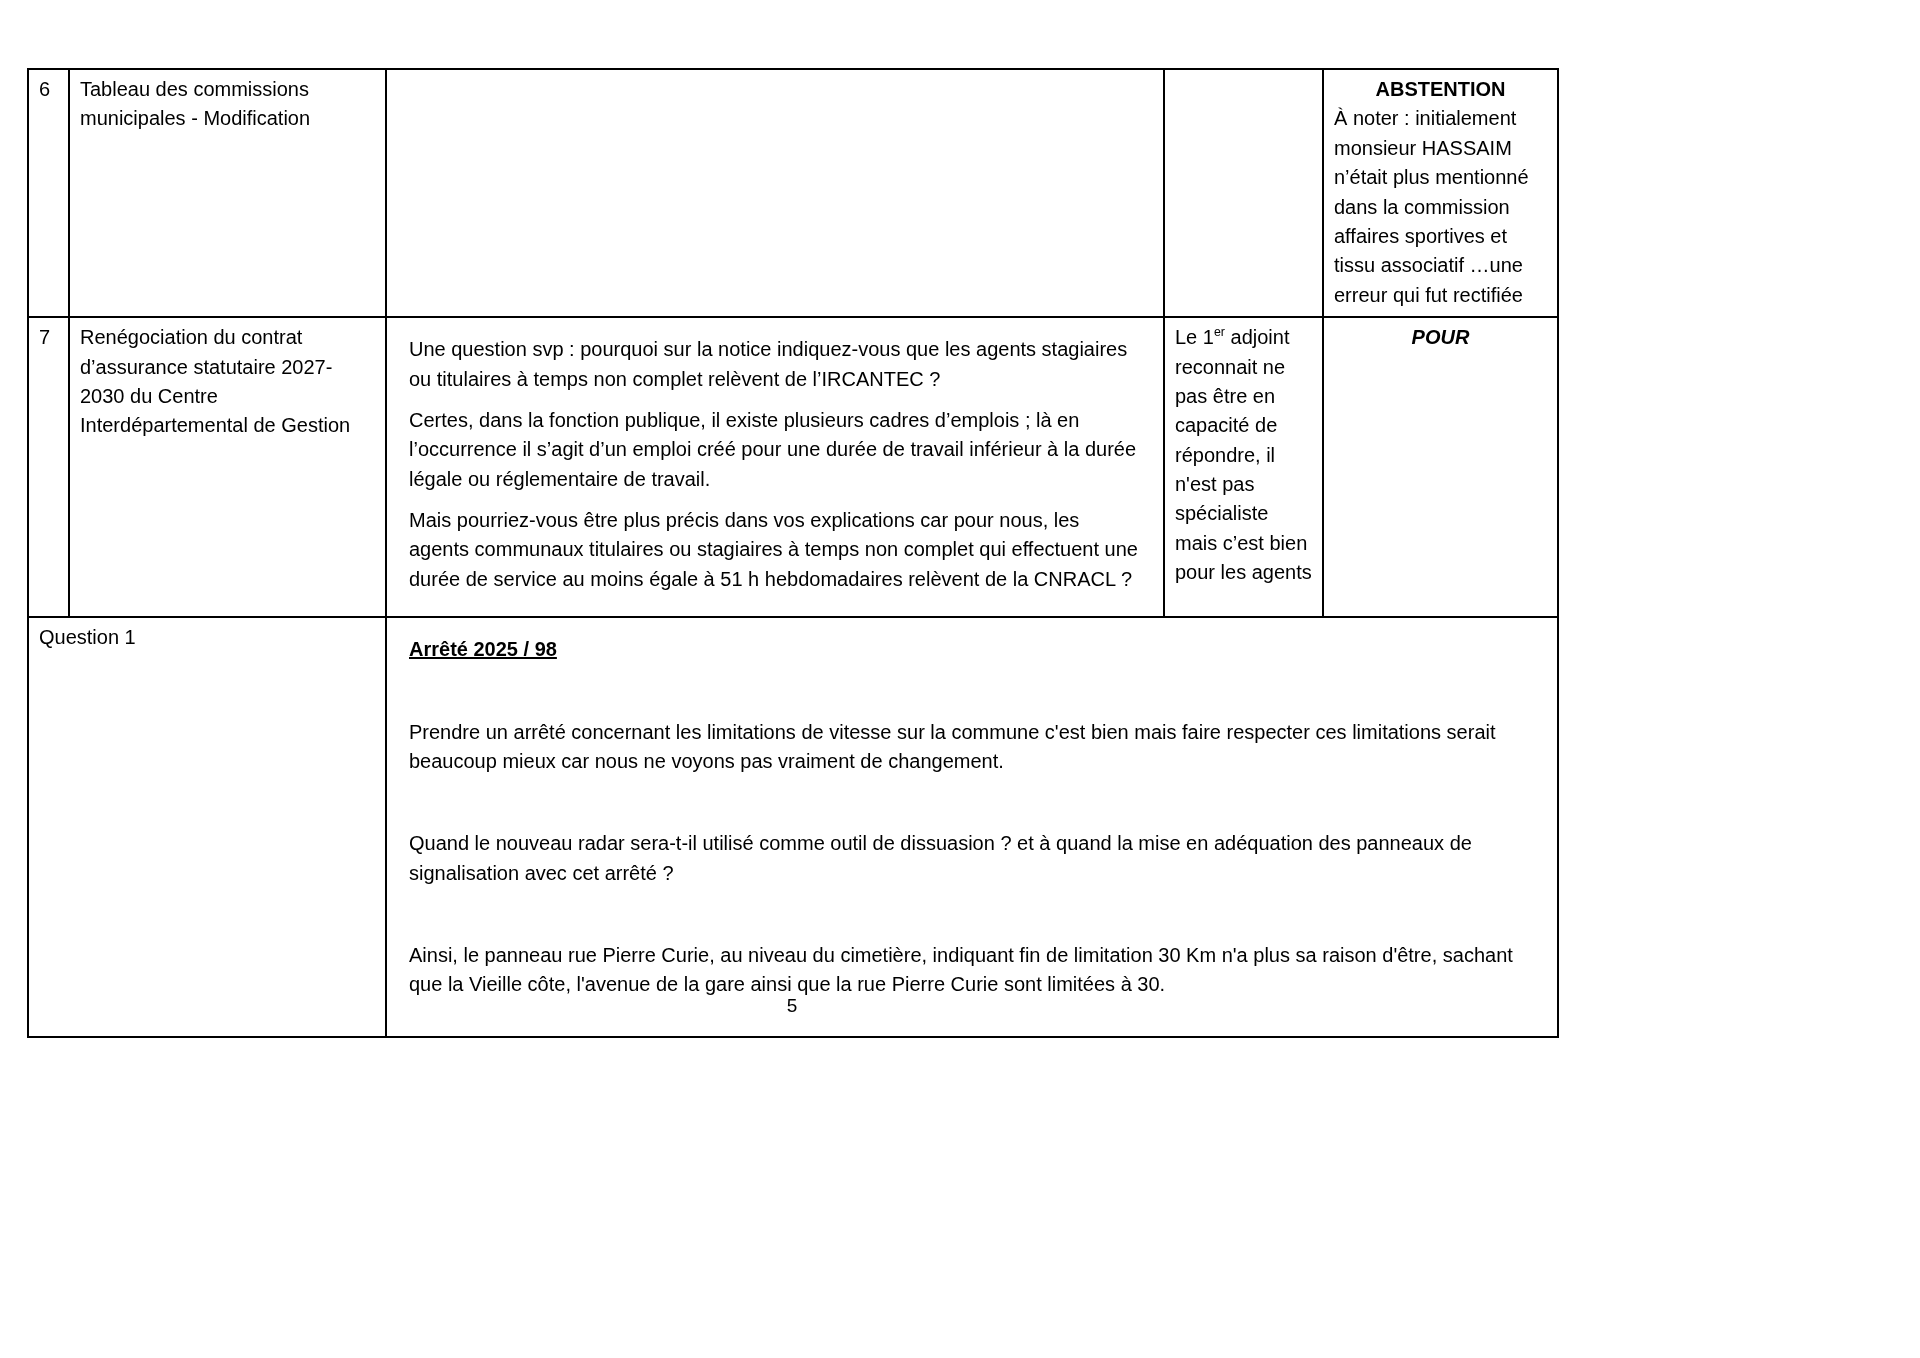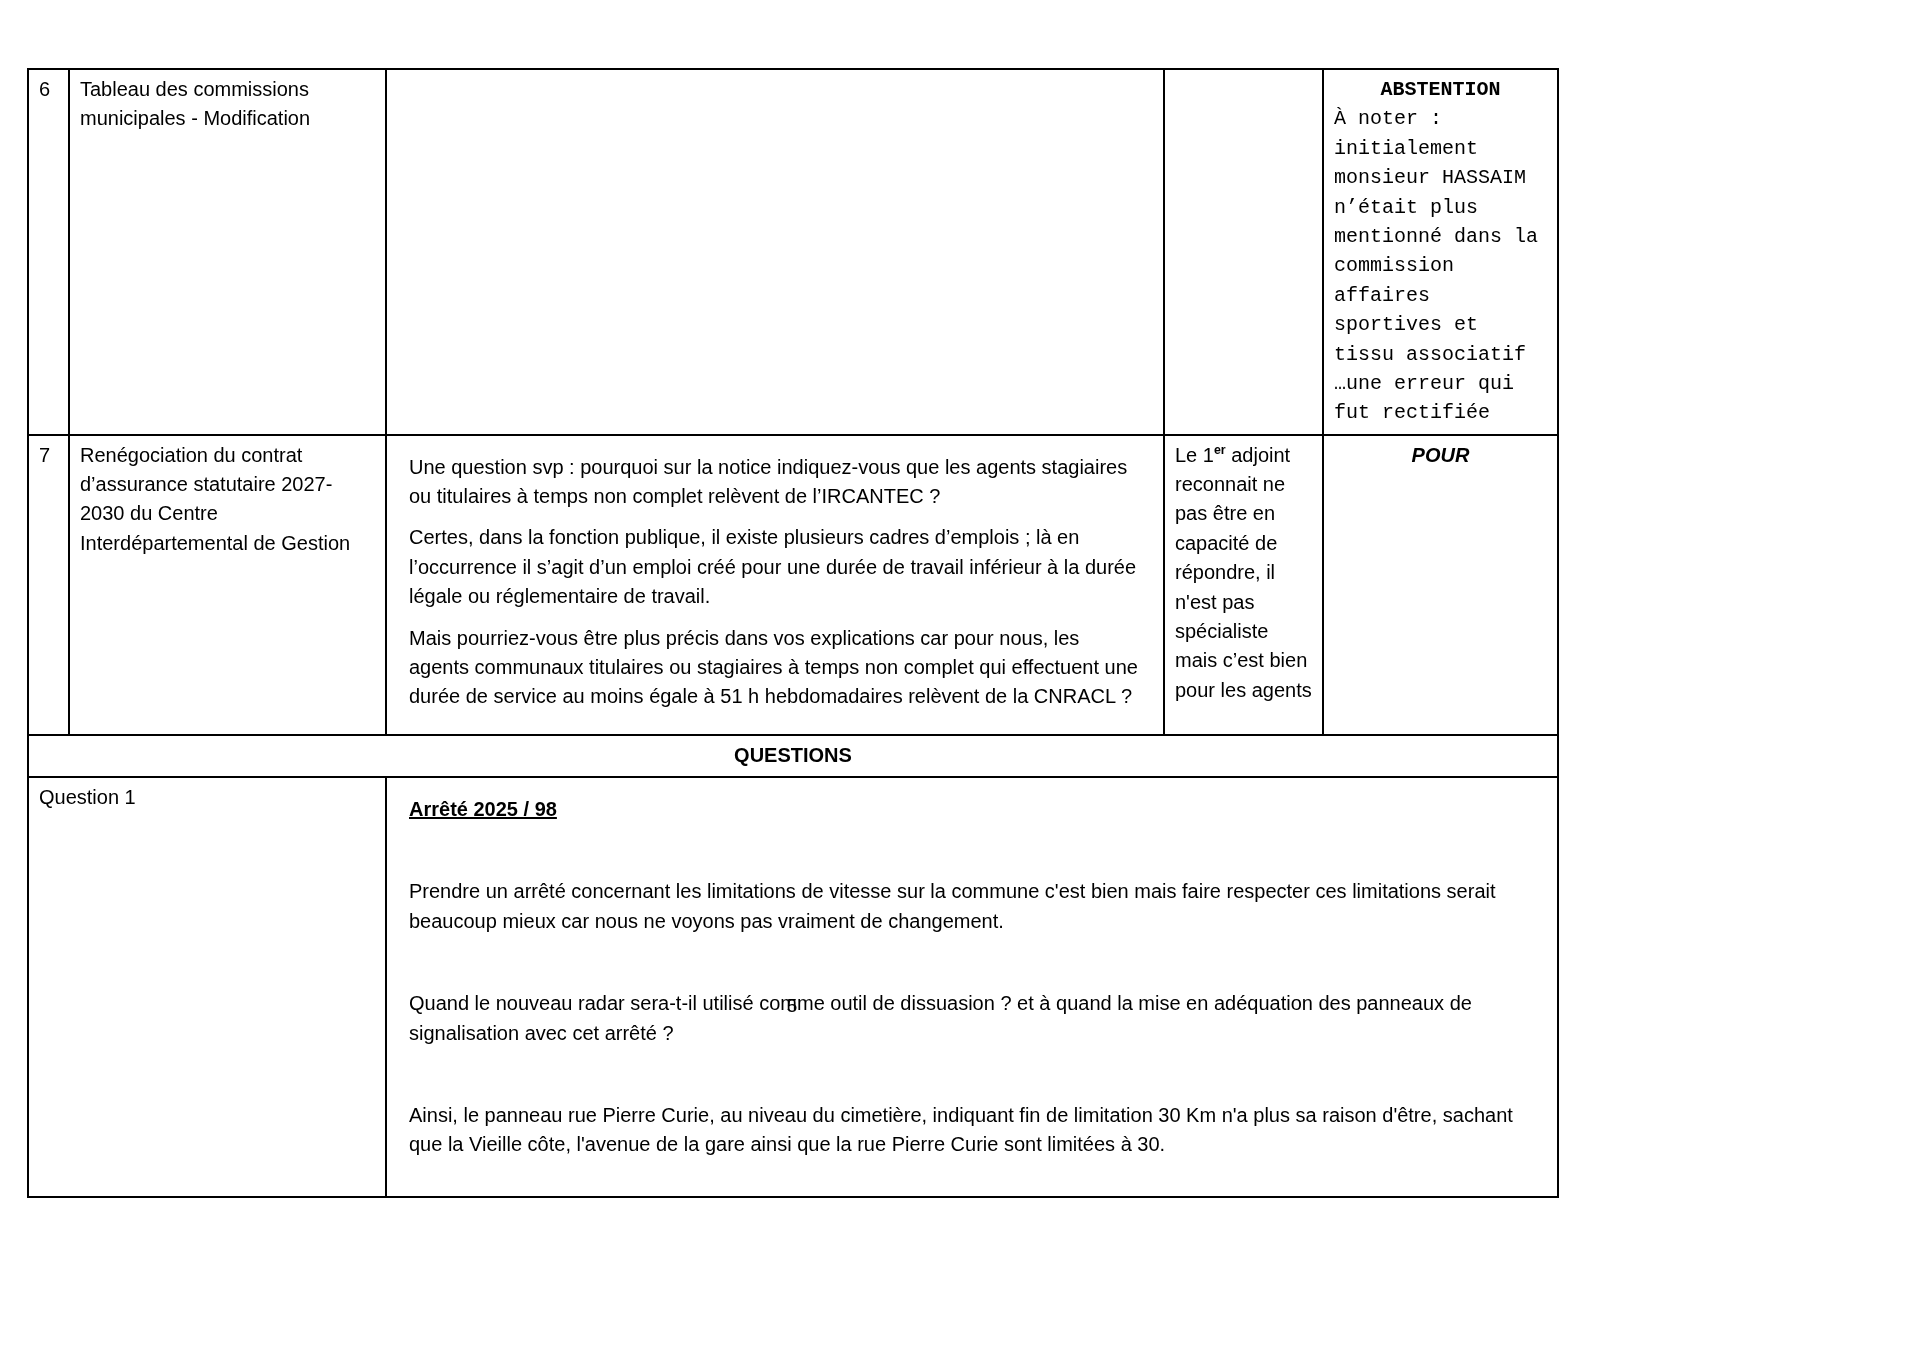--- a/index.html
+++ b/index.html
@@ -30,21 +30,21 @@
     border: 2px solid #000000;
     vertical-align: top;
     padding: 5px 10px 6px 10px;
     font-size: 20px;
     line-height: 1.47;
     overflow: hidden;
   }
   td.c-num { padding-left: 8px; }
   .row6 td { height: 227px; }
   .row7 td { height: 300px; }
-  .vote-cell { text-align: left; font-family: Liberation Mono, monospace; }
+  .vote-cell { text-align: left; }
   .vote-title {
     font-weight: bold;
     text-align: center;
   }
   .vote-note { text-align: left; }
   td.pour-cell {
     vertical-align: middle;
     text-align: center;
     font-weight: bold;
     font-style: italic;
@@ -53,21 +53,21 @@
     text-align: center;
     font-weight: bold;
     height: 24px;
     padding: 3px 10px 4px 10px;
   }
   .q1row td { height: 420px; }
   .para { margin: 12px; }
   .para + .para { margin-top: 0; }
   .gap { height: 29px; }
   .bold { font-weight: bold; text-decoration: underline; }
-  sup { font-size: 0.62em; vertical-align: super; line-height: 0; font-weight: bold; }
+  sup { font-size: 0.62em; vertical-align: super; line-height: 0; }
   .footer {
     position: absolute;
     left: 27px;
     top: 995px;
     width: 1530px;
     text-align: center;
     font-size: 19px;
   }
 </style>
 </head>
@@ -104,23 +104,20 @@
         <div class="para">Mais pourriez-vous être plus précis dans vos explications car pour nous, les agents communaux titulaires ou stagiaires à temps non complet qui effectuent une durée de service au moins égale à 51 h hebdomadaires relèvent de la CNRACL ?</div>
       </td>
       <td class="c-response">
         <span>Le 1</span><sup>er</sup><span> adjoint reconnait ne pas être en capacité de répondre, il n'est pas spécialiste mais c’est bien pour les agents</span>
       </td>
       <td class="pour-cell">
         <span>POUR</span>
       </td>
     </tr>
 
-    <tr>
-      <td class="questions-header" colspan="5">QUESTIONS</td>
-    </tr>
 
     <tr class="q1row">
       <td colspan="2">Question 1</td>
       <td colspan="3">
         <div class="para bold">Arrêté 2025 / 98</div>
         <div class="gap"></div>
         <div class="para">Prendre un arrêté concernant les limitations de vitesse sur la commune c'est bien mais faire respecter ces limitations serait beaucoup mieux car nous ne voyons pas vraiment de changement.</div>
         <div class="gap"></div>
         <div class="para">Quand le nouveau radar sera-t-il utilisé comme outil de dissuasion ? et à quand la mise en adéquation des panneaux de signalisation avec cet arrêté ?</div>
         <div class="gap"></div>

